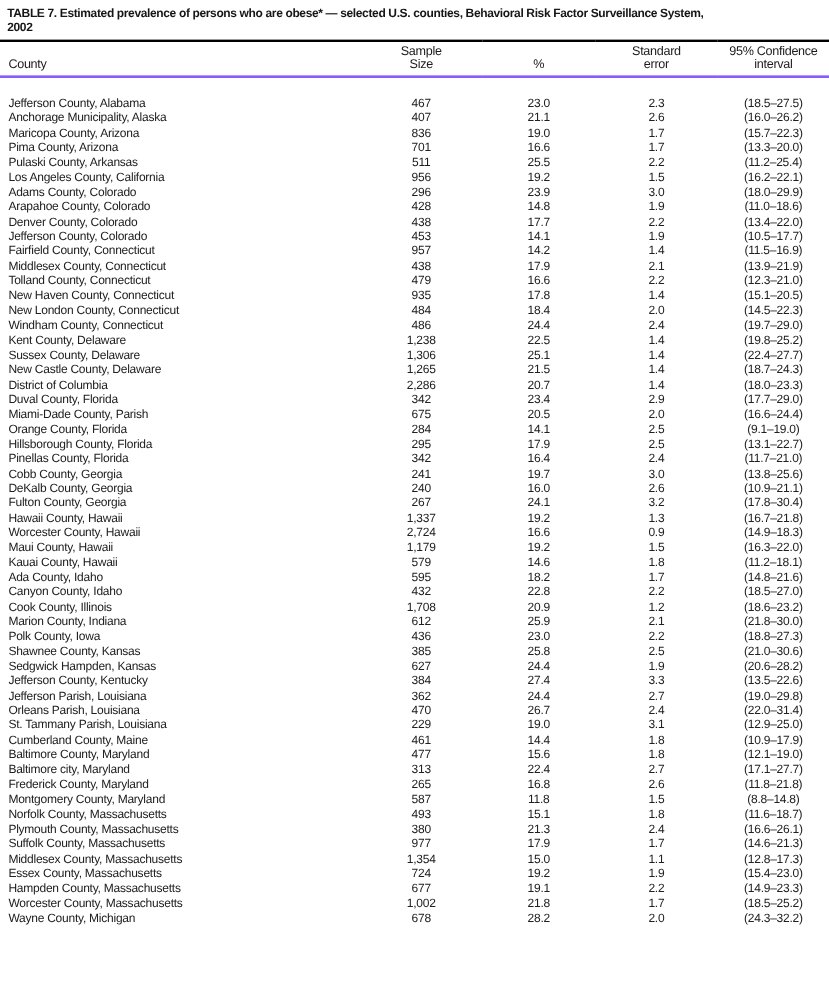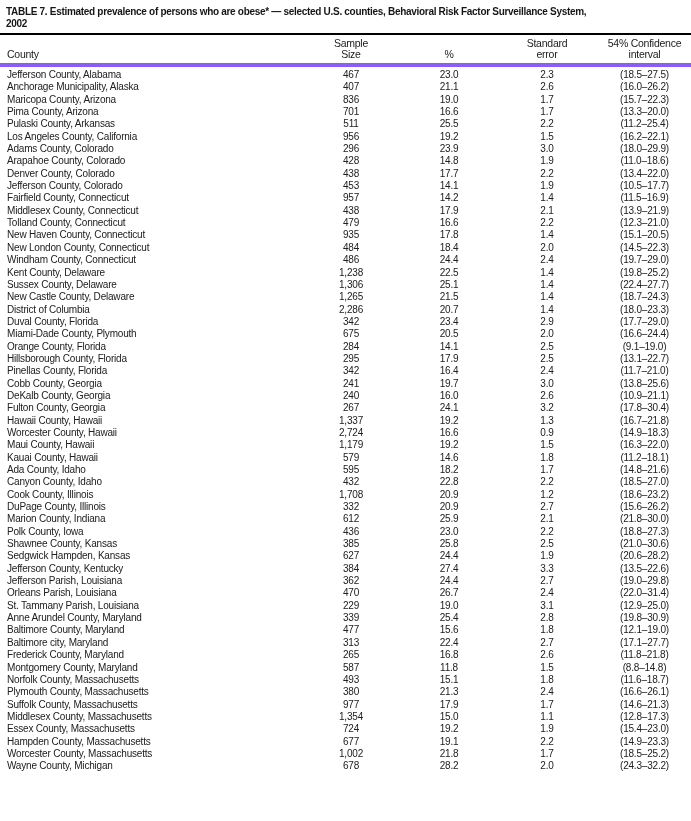--- a/index.html
+++ b/index.html
@@ -36,41 +36,41 @@
     width: 691px;
     border-top: 2px solid #000;
   }
   thead th {
     font-weight: normal;
     font-size: 10.5px;
     line-height: 11px;
     letter-spacing: -0.25px;
     vertical-align: bottom;
     padding: 3px 0 3px 0;
-    border-bottom: 4px solid #8b5cf6;
+    border-bottom: 2px solid #8b5cf6;
     color: #1b1b1b;
   }
   thead th .hline { display: block; }
   tbody td {
     font-size: 10px;
     line-height: 12.35px;
     height: 12.35px;
     letter-spacing: -0.2px;
     padding: 0;
     white-space: nowrap;
     overflow: hidden;
     color: #202020;
   }
   .col-county { width: 300px; text-align: left; }
   .col-n      { width: 102px; text-align: center; }
   .col-pct    { width: 94px;  text-align: center; }
   .col-se     { width: 102px; text-align: center; }
   .col-ci     { width: 93px;  text-align: center; }
   td.col-county, th.col-county { padding-left: 7px; }
-  tbody tr:first-child td { padding-top: 2px; }
+  tbody tr:first-child td { padding-top: 16px; }
 </style>
 </head>
 <body>
 
 <div class="page">
 
   <div class="table-title">
     <span class="line">TABLE 7. Estimated prevalence of persons who are obese* — selected U.S. counties, Behavioral Risk Factor Surveillance System,</span>
     <span class="line">2002</span>
   </div>
@@ -93,21 +93,21 @@
           <span class="hline">Size</span>
         </th>
         <th class="col-pct">
           <span class="hline">%</span>
         </th>
         <th class="col-se">
           <span class="hline">Standard</span>
           <span class="hline">error</span>
         </th>
         <th class="col-ci">
-          <span class="hline">54% Confidence</span>
+          <span class="hline">95% Confidence</span>
           <span class="hline">interval</span>
         </th>
       </tr>
     </thead>
     <tbody>
         <tr class="data-row">
     <td class="col-county">Jefferson County, Alabama</td>
     <td class="col-n">467</td>
     <td class="col-pct">23.0</td>
     <td class="col-se">2.3</td>
@@ -247,21 +247,21 @@
     <td class="col-ci">(18.0–23.3)</td>
   </tr>
         <tr class="data-row">
     <td class="col-county">Duval County, Florida</td>
     <td class="col-n">342</td>
     <td class="col-pct">23.4</td>
     <td class="col-se">2.9</td>
     <td class="col-ci">(17.7–29.0)</td>
   </tr>
         <tr class="data-row">
-    <td class="col-county">Miami-Dade County, Plymouth</td>
+    <td class="col-county">Miami-Dade County, Parish</td>
     <td class="col-n">675</td>
     <td class="col-pct">20.5</td>
     <td class="col-se">2.0</td>
     <td class="col-ci">(16.6–24.4)</td>
   </tr>
         <tr class="data-row">
     <td class="col-county">Orange County, Florida</td>
     <td class="col-n">284</td>
     <td class="col-pct">14.1</td>
     <td class="col-se">2.5</td>
@@ -345,27 +345,20 @@
     <td class="col-ci">(18.5–27.0)</td>
   </tr>
         <tr class="data-row">
     <td class="col-county">Cook County, Illinois</td>
     <td class="col-n">1,708</td>
     <td class="col-pct">20.9</td>
     <td class="col-se">1.2</td>
     <td class="col-ci">(18.6–23.2)</td>
   </tr>
         <tr class="data-row">
-    <td class="col-county">DuPage County, Illinois</td>
-    <td class="col-n">332</td>
-    <td class="col-pct">20.9</td>
-    <td class="col-se">2.7</td>
-    <td class="col-ci">(15.6–26.2)</td>
-  </tr>
-        <tr class="data-row">
     <td class="col-county">Marion County, Indiana</td>
     <td class="col-n">612</td>
     <td class="col-pct">25.9</td>
     <td class="col-se">2.1</td>
     <td class="col-ci">(21.8–30.0)</td>
   </tr>
         <tr class="data-row">
     <td class="col-county">Polk County, Iowa</td>
     <td class="col-n">436</td>
     <td class="col-pct">23.0</td>
@@ -408,25 +401,25 @@
     <td class="col-ci">(22.0–31.4)</td>
   </tr>
         <tr class="data-row">
     <td class="col-county">St. Tammany Parish, Louisiana</td>
     <td class="col-n">229</td>
     <td class="col-pct">19.0</td>
     <td class="col-se">3.1</td>
     <td class="col-ci">(12.9–25.0)</td>
   </tr>
         <tr class="data-row">
-    <td class="col-county">Anne Arundel County, Maryland</td>
-    <td class="col-n">339</td>
-    <td class="col-pct">25.4</td>
-    <td class="col-se">2.8</td>
-    <td class="col-ci">(19.8–30.9)</td>
+    <td class="col-county">Cumberland County, Maine</td>
+    <td class="col-n">461</td>
+    <td class="col-pct">14.4</td>
+    <td class="col-se">1.8</td>
+    <td class="col-ci">(10.9–17.9)</td>
   </tr>
         <tr class="data-row">
     <td class="col-county">Baltimore County, Maryland</td>
     <td class="col-n">477</td>
     <td class="col-pct">15.6</td>
     <td class="col-se">1.8</td>
     <td class="col-ci">(12.1–19.0)</td>
   </tr>
         <tr class="data-row">
     <td class="col-county">Baltimore city, Maryland</td>

